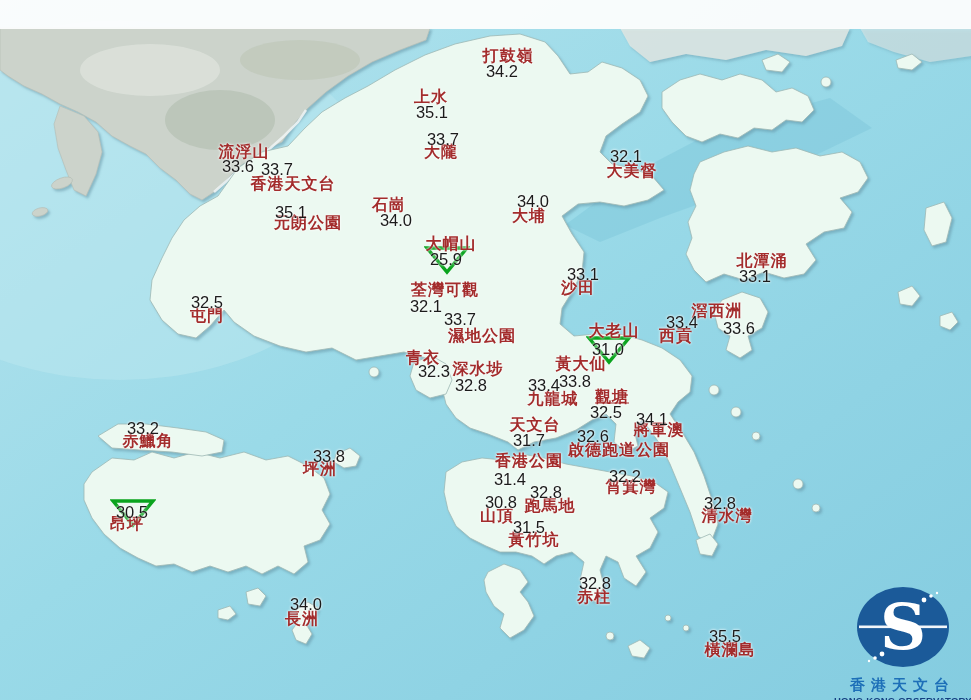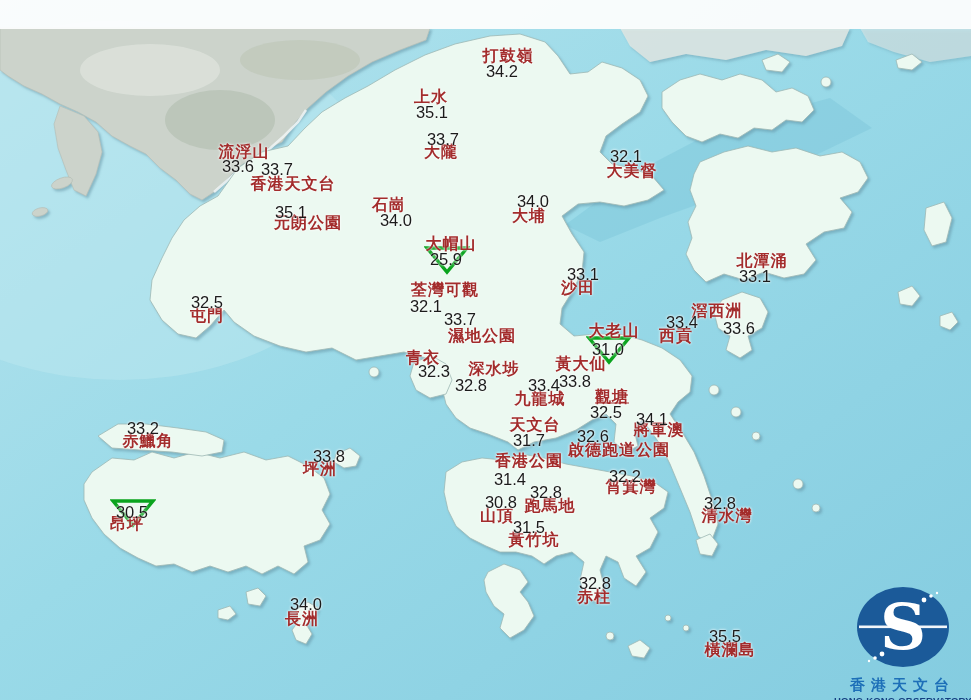--- a/index.html
+++ b/index.html
@@ -128,30 +128,30 @@
       <div class="station-name" style="left: 762px; top: 261px;">北潭涌</div>
       <div class="station-value" style="left: 755px; top: 276px;">33.1</div>
       <div class="station-name" style="left: 717px; top: 311px;">滘西洲</div>
       <div class="station-value" style="left: 739px; top: 328px;">33.6</div>
       <div class="station-name" style="left: 676px; top: 336px;">西貢</div>
       <div class="station-value" style="left: 682px; top: 322px;">33.4</div>
       <div class="station-name" style="left: 482px; top: 336px;">濕地公園</div>
       <div class="station-value" style="left: 460px; top: 319px;">33.7</div>
       <div class="station-name" style="left: 423px; top: 358px;">青衣</div>
       <div class="station-value" style="left: 434px; top: 371px;">32.3</div>
-      <div class="station-name" style="left: 494px; top: 369px;">深水埗</div>
+      <div class="station-name" style="left: 478px; top: 369px;">深水埗</div>
       <div class="station-value" style="left: 471px; top: 385px;">32.8</div>
       <svg width="46" height="30" class="tri-marker" style="left: 609px; top: 350px;">
         <polygon points="3,3 43,3 23,27" fill="none" stroke="#0AA41E" stroke-width="3.4"></polygon>
       </svg>
       <div class="station-name" style="left: 614px; top: 331px;">大老山</div>
       <div class="station-value" style="left: 608px; top: 349px;">31.0</div>
       <div class="station-name" style="left: 581px; top: 364px;">黃大仙</div>
       <div class="station-value" style="left: 575px; top: 381px;">33.8</div>
-      <div class="station-name" style="left: 540px; top: 399px;">九龍城</div>
+      <div class="station-name" style="left: 553px; top: 399px;">九龍城</div>
       <div class="station-value" style="left: 544px; top: 385px;">33.4</div>
       <div class="station-name" style="left: 612px; top: 397px; text-decoration: underline;">觀塘</div>
       <div class="station-value" style="left: 606px; top: 412px;">32.5</div>
       <div class="station-name" style="left: 535px; top: 425px;">天文台</div>
       <div class="station-value" style="left: 529px; top: 440px;">31.7</div>
       <div class="station-name" style="left: 619px; top: 450px;">啟德跑道公園</div>
       <div class="station-value" style="left: 593px; top: 436px;">32.6</div>
       <div class="station-name" style="left: 659px; top: 430px;">將軍澳</div>
       <div class="station-value" style="left: 652px; top: 419px;">34.1</div>
       <div class="station-name" style="left: 529px; top: 461px; font-family: Liberation Serif, serif;">香港公園</div>

